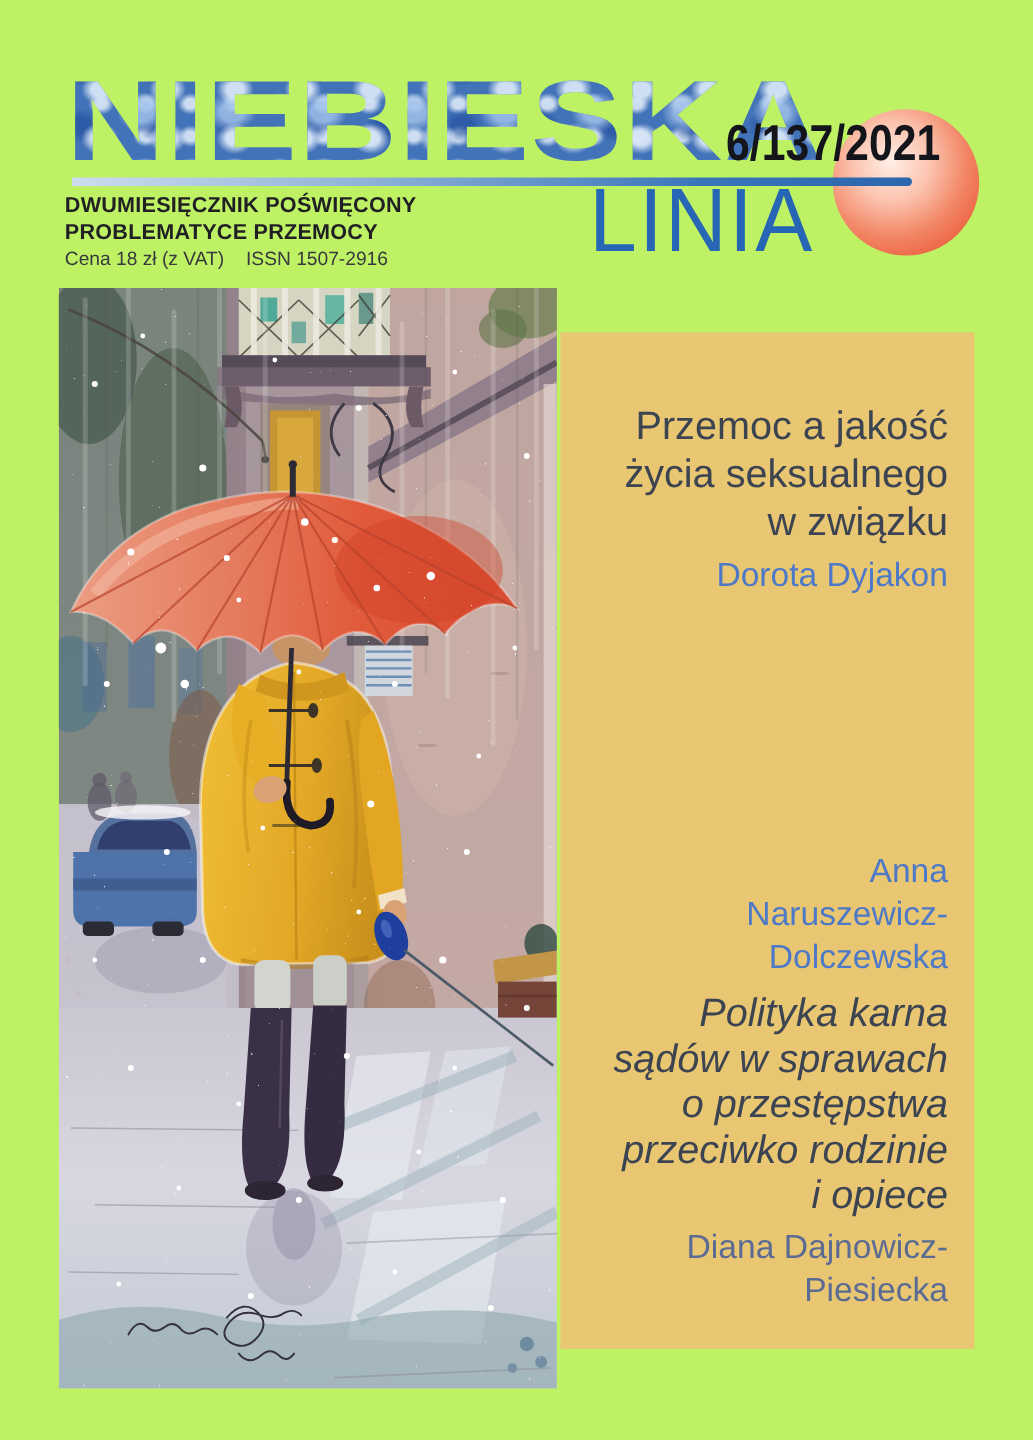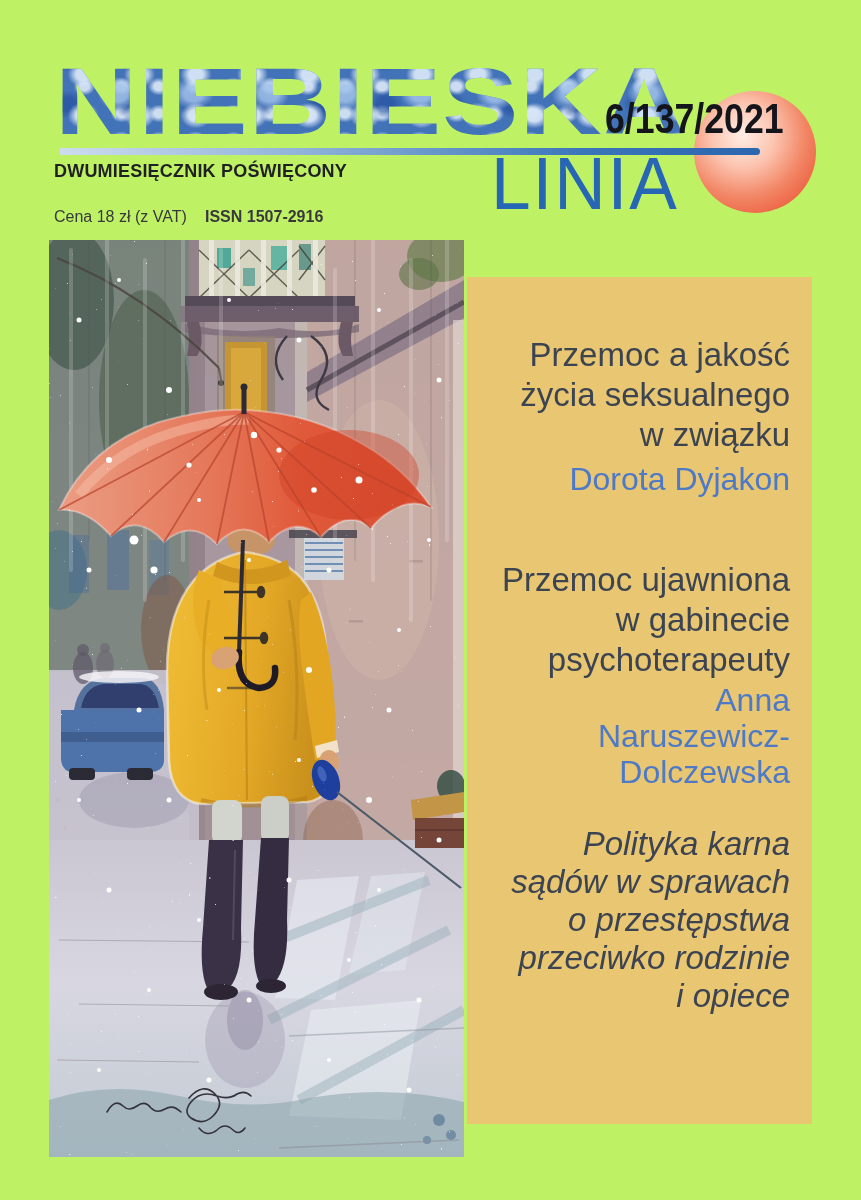--- a/index.html
+++ b/index.html
@@ -30,47 +30,48 @@
   .issue{position:absolute;left:605px;top:98px;line-height:1;white-space:nowrap;
     font-size:42px;font-weight:bold;color:#14141b;
     transform:scaleX(.85);transform-origin:0 0;}
   .title-bottom{position:absolute;left:491px;top:146px;line-height:1;white-space:nowrap;
     font-size:75px;font-weight:normal;letter-spacing:2px;color:#2766b4;
     transform:scaleX(.95);transform-origin:0 0;}
   .subtitle{position:absolute;left:54px;top:160px;font-size:18px;font-weight:bold;
     line-height:22px;color:#1f1f24;letter-spacing:.2px;}
   .meta{position:absolute;top:207px;font-size:16px;color:#38383d;line-height:20px;}
   .price{left:54px;}
-  .issn{left:205px;font-weight:bold;}
+  .issn{left:205px;}
 
   
   .painting{position:absolute;left:49px;top:240px;width:415px;height:917px;}
 
   
   .panel{position:absolute;left:467px;top:277px;width:345px;height:847px;background:#e9c672;}
   .a-title,.a-author{position:absolute;left:14px;right:22px;text-align:right;}
   .a-title{font-size:33px;line-height:40px;color:#3c4452;}
-  .a-author{font-size:32px;line-height:36px;color:#4d79c7;}
+  .a-author{font-size:28px;line-height:36px;color:#4d79c7;}
   .t1{top:58px;} .au1{top:184px;}
-  .t2{top:283px;} .au2{top:405px;}
+  .t2{top:283px;} .au2{top:431px;}
   .t3{top:548px;line-height:38px;font-style:italic;} .au3{top:744px;color:#5b6b93;}
 </style>
 </head>
 <body>
 
 <div class="page">
 
   <header>
     <div class="sphere"></div>
     <div class="rule"></div>
     <div class="title-top">NIEBIESKA</div>
     <div class="title-bottom">LINIA</div>
     <div class="issue">6/137/2021</div>
     <div class="subtitle">
       <span>DWUMIESIĘCZNIK POŚWIĘCONY</span><br>
+      <span>PROBLEMATYCE PRZEMOCY</span>
     </div>
     <div class="meta price">Cena 18 zł (z VAT)</div>
     <div class="meta issn">ISSN 1507-2916</div>
   </header>
 
   <svg class="painting" viewBox="0 0 415 917" width="415" height="917" xmlns="http://www.w3.org/2000/svg">
     <defs>
       <linearGradient id="bgGrad" x1="0" y1="0" x2="0" y2="1">
         <stop offset="0" stop-color="#838a7d"></stop>
           <stop offset=".2" stop-color="#97909c"></stop>
@@ -380,19 +381,19 @@
       <path d="M58,872 q8,-14 16,-6 q6,6 14,0 q8,-6 14,2 q6,6 14,1 q8,-5 16,3"></path>
       <path d="M140,858 q14,-16 26,-4 q10,10 -2,22 q-10,10 -22,2 q-8,-6 0,-16 q10,-12 26,-6 q12,4 20,-2 q8,-4 14,2"></path>
       <path d="M150,888 q8,10 18,2 q8,-8 16,0 q6,6 12,-2"></path>
     </g>
   </svg>
 
   <aside class="panel">
     <div class="a-title t1">Przemoc a jakość<br>życia seksualnego<br>w związku</div>
     <div class="a-author au1">Dorota Dyjakon</div>
 
-    <div class="a-title t2">Przemoc ujawniona<br>w gabinecie<br>psychoterapeuty</div>
     <div class="a-author au2">Anna<br>Naruszewicz-Dolczewska</div>
 
     <div class="a-title t3">Polityka karna<br>sądów w sprawach<br>o przestępstwa<br>przeciwko rodzinie<br>i opiece</div>
+    <div class="a-author au3">Diana Dajnowicz-Piesiecka</div>
   </aside>
 
 </div>
 
 </body></html>

